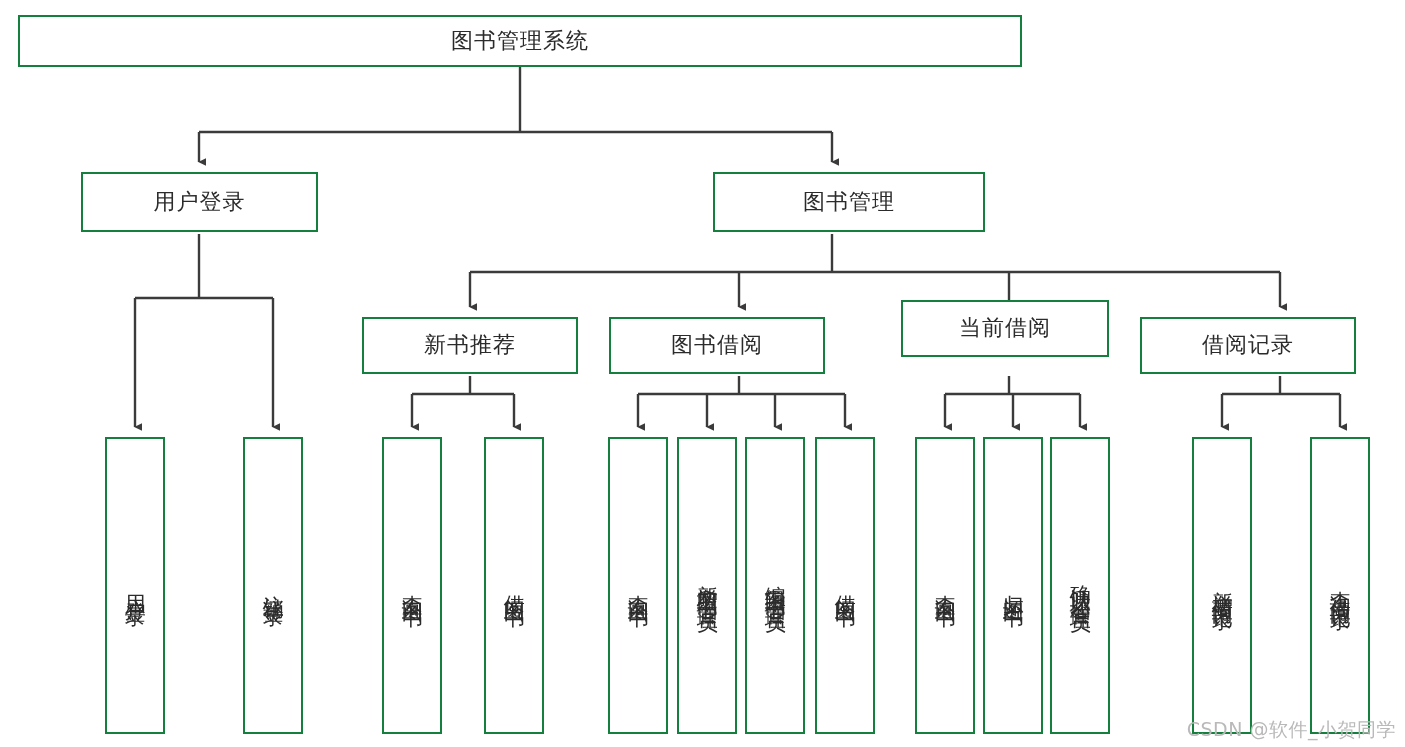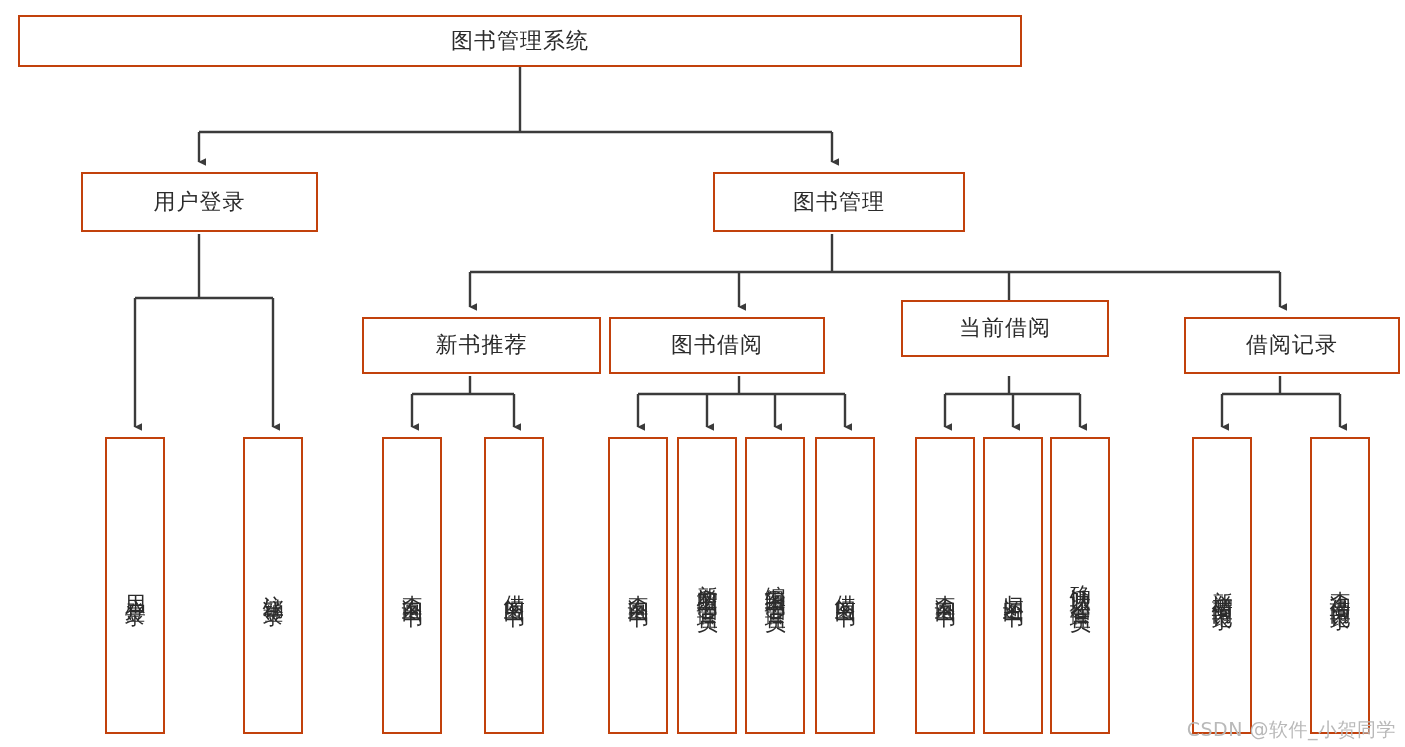--- a/index.html
+++ b/index.html
@@ -22,21 +22,21 @@
     left: 0;
     top: 0;
     width: 1405px;
     height: 747px;
     pointer-events: none;
   }
   .node {
     position: absolute;
     box-sizing: border-box;
     background: #ffffff;
-    border: 2px solid #c2410c;
+    border: 2px solid #15803d;
     display: flex;
     align-items: center;
     justify-content: center;
     text-align: center;
     color: #2b2b2b;
   }
   .node.horizontal {
     font-size: 22px;
     letter-spacing: 1px;
     line-height: 1.2;
@@ -121,34 +121,34 @@
     </g>
   </svg>
 
   <div class="node horizontal" style="left:18px; top:15px; width:1004px; height:52px;">
     <span class="node-label">图书管理系统</span>
   </div>
 
   <div class="node horizontal" style="left:81px; top:172px; width:237px; height:60px;">
     <span class="node-label">用户登录</span>
   </div>
-  <div class="node horizontal" style="left:713px; top:172px; width:252px; height:60px;">
+  <div class="node horizontal" style="left:713px; top:172px; width:272px; height:60px;">
     <span class="node-label">图书管理</span>
   </div>
 
-  <div class="node horizontal" style="left:362px; top:317px; width:239px; height:57px;">
+  <div class="node horizontal" style="left:362px; top:317px; width:216px; height:57px;">
     <span class="node-label">新书推荐</span>
   </div>
   <div class="node horizontal" style="left:609px; top:317px; width:216px; height:57px;">
     <span class="node-label">图书借阅</span>
   </div>
   <div class="node horizontal" style="left:901px; top:300px; width:208px; height:57px;">
     <span class="node-label">当前借阅</span>
   </div>
-  <div class="node horizontal" style="left:1184px; top:317px; width:216px; height:57px;">
+  <div class="node horizontal" style="left:1140px; top:317px; width:216px; height:57px;">
     <span class="node-label">借阅记录</span>
   </div>
 
   <div class="node vertical" style="left:105px; top:437px; width:60px; height:297px;">
     <span class="node-label">用户登录</span>
   </div>
   <div class="node vertical" style="left:243px; top:437px; width:60px; height:297px;">
     <span class="node-label">注销登录</span>
   </div>
 

